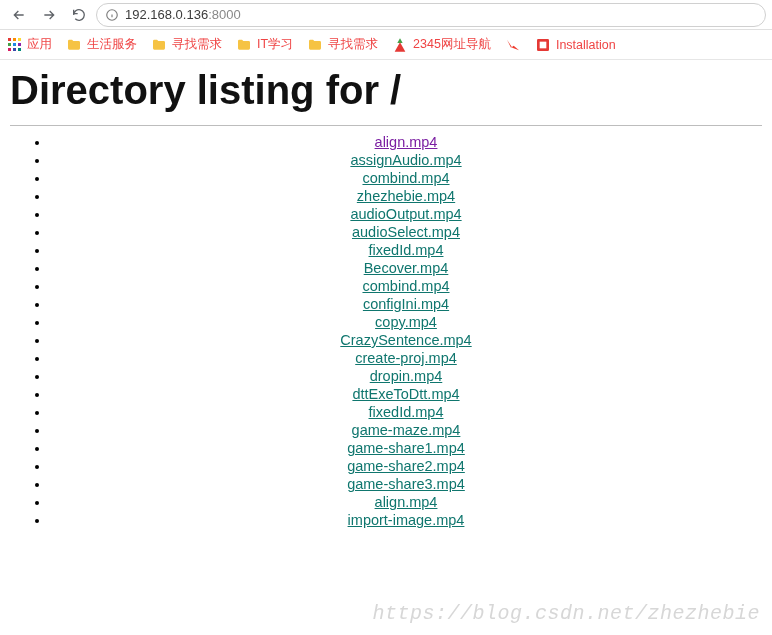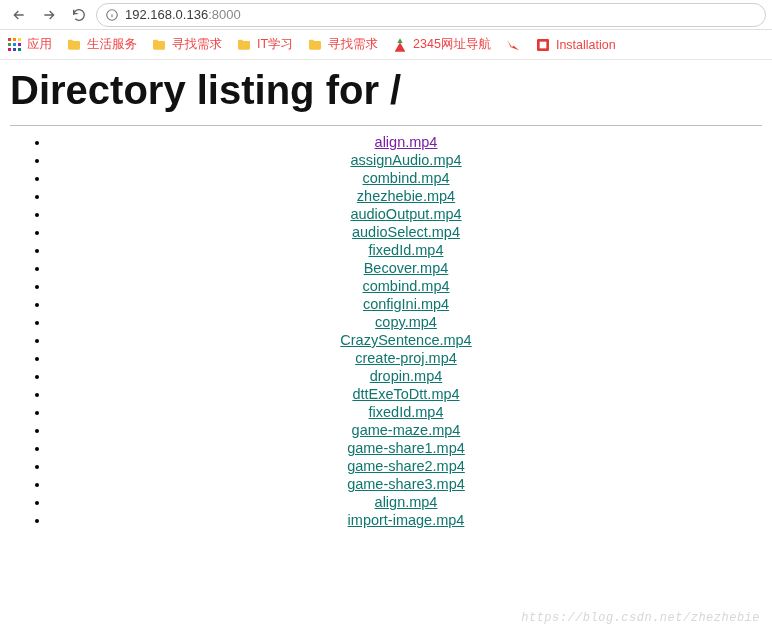--- a/index.html
+++ b/index.html
@@ -114,21 +114,21 @@
     text-decoration: underline;
     cursor: pointer;
   }
   ul.listing li a.visited { color: #7b1fa2; }
   ul.listing li a.normal { color: #0f766e; }
   .watermark {
     position: absolute;
     bottom: 10px;
     right: 12px;
     color: #d7d7d7;
-    font-size: 12px;
+    font-size: 20px;
     font-family: "Courier New", monospace;
     font-style: italic;
     letter-spacing: 0.5px;
     pointer-events: none;
   }
 </style>
 </head>
 <body>
 
 <div class="toolbar">

